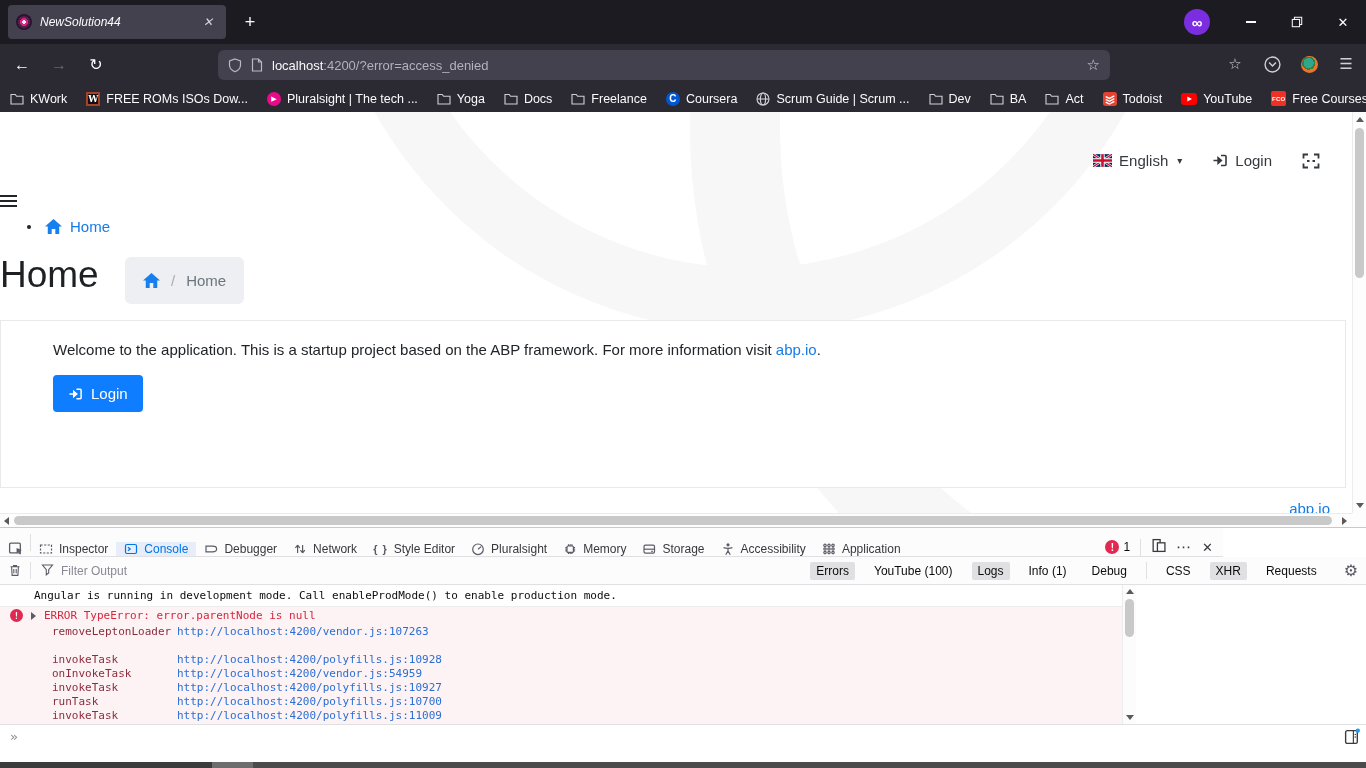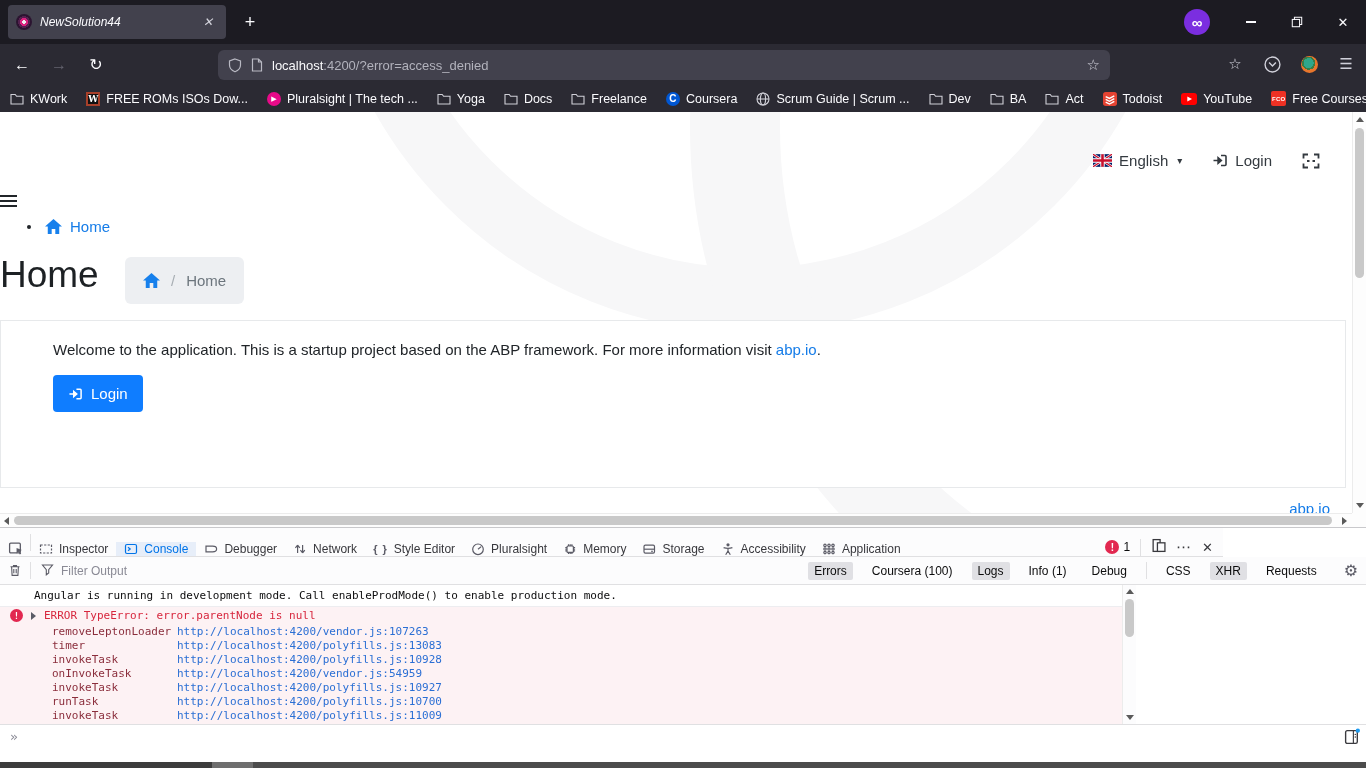--- a/index.html
+++ b/index.html
@@ -505,21 +505,21 @@
       </span>
       <span class="vdiv"></span>
       <span style="margin-left:10px">
         <svg width="13" height="13" viewBox="0 0 13 13">
             <path d="M1.5 2 h10 L7.7 6.6 V10 L5.3 11.8 V6.6 Z"></path>
           </svg>
       </span>
       <input class="filter-input" placeholder="Filter Output" style="">
       <span class="chips">
         <span class="chip active">Errors</span>
-        <span class="chip">Coursera (100)</span>
+        <span class="chip">YouTube (100)</span>
         <span class="chip active">Logs</span>
         <span class="chip">Info (1)</span>
         <span class="chip">Debug</span>
         <span class="vdiv"></span>
         <span class="chip">CSS</span>
         <span class="chip active">XHR</span>
         <span class="chip">Requests</span>
         <span class="gear">⚙</span>
       </span>
     </div>
@@ -533,24 +533,20 @@
         <div class="err-line">
           <span class="err-ic">!</span>
           <span class="exp-tri"></span>
           <span class="err-msg">ERROR TypeError: error.parentNode is null</span>
           <a class="src-link err-src" href="#">vendor.js:32754:13</a>
         </div>
         <div class="stack-row" style="top:18px">
           <span class="stack-fn">removeLeptonLoader</span>
           <a class="src-link stack-url" href="#">http://localhost:4200/vendor.js:107263</a>
         </div>
-        <div class="stack-row" style="top:32px">
-          <span class="stack-fn">timer</span>
-          <a class="src-link stack-url" href="#">http://localhost:4200/polyfills.js:13083</a>
-        </div>
         <div class="stack-row" style="top:46px">
           <span class="stack-fn">invokeTask</span>
           <a class="src-link stack-url" href="#">http://localhost:4200/polyfills.js:10928</a>
         </div>
         <div class="stack-row" style="top:60px">
           <span class="stack-fn">onInvokeTask</span>
           <a class="src-link stack-url" href="#">http://localhost:4200/vendor.js:54959</a>
         </div>
         <div class="stack-row" style="top:74px">
           <span class="stack-fn">invokeTask</span>

